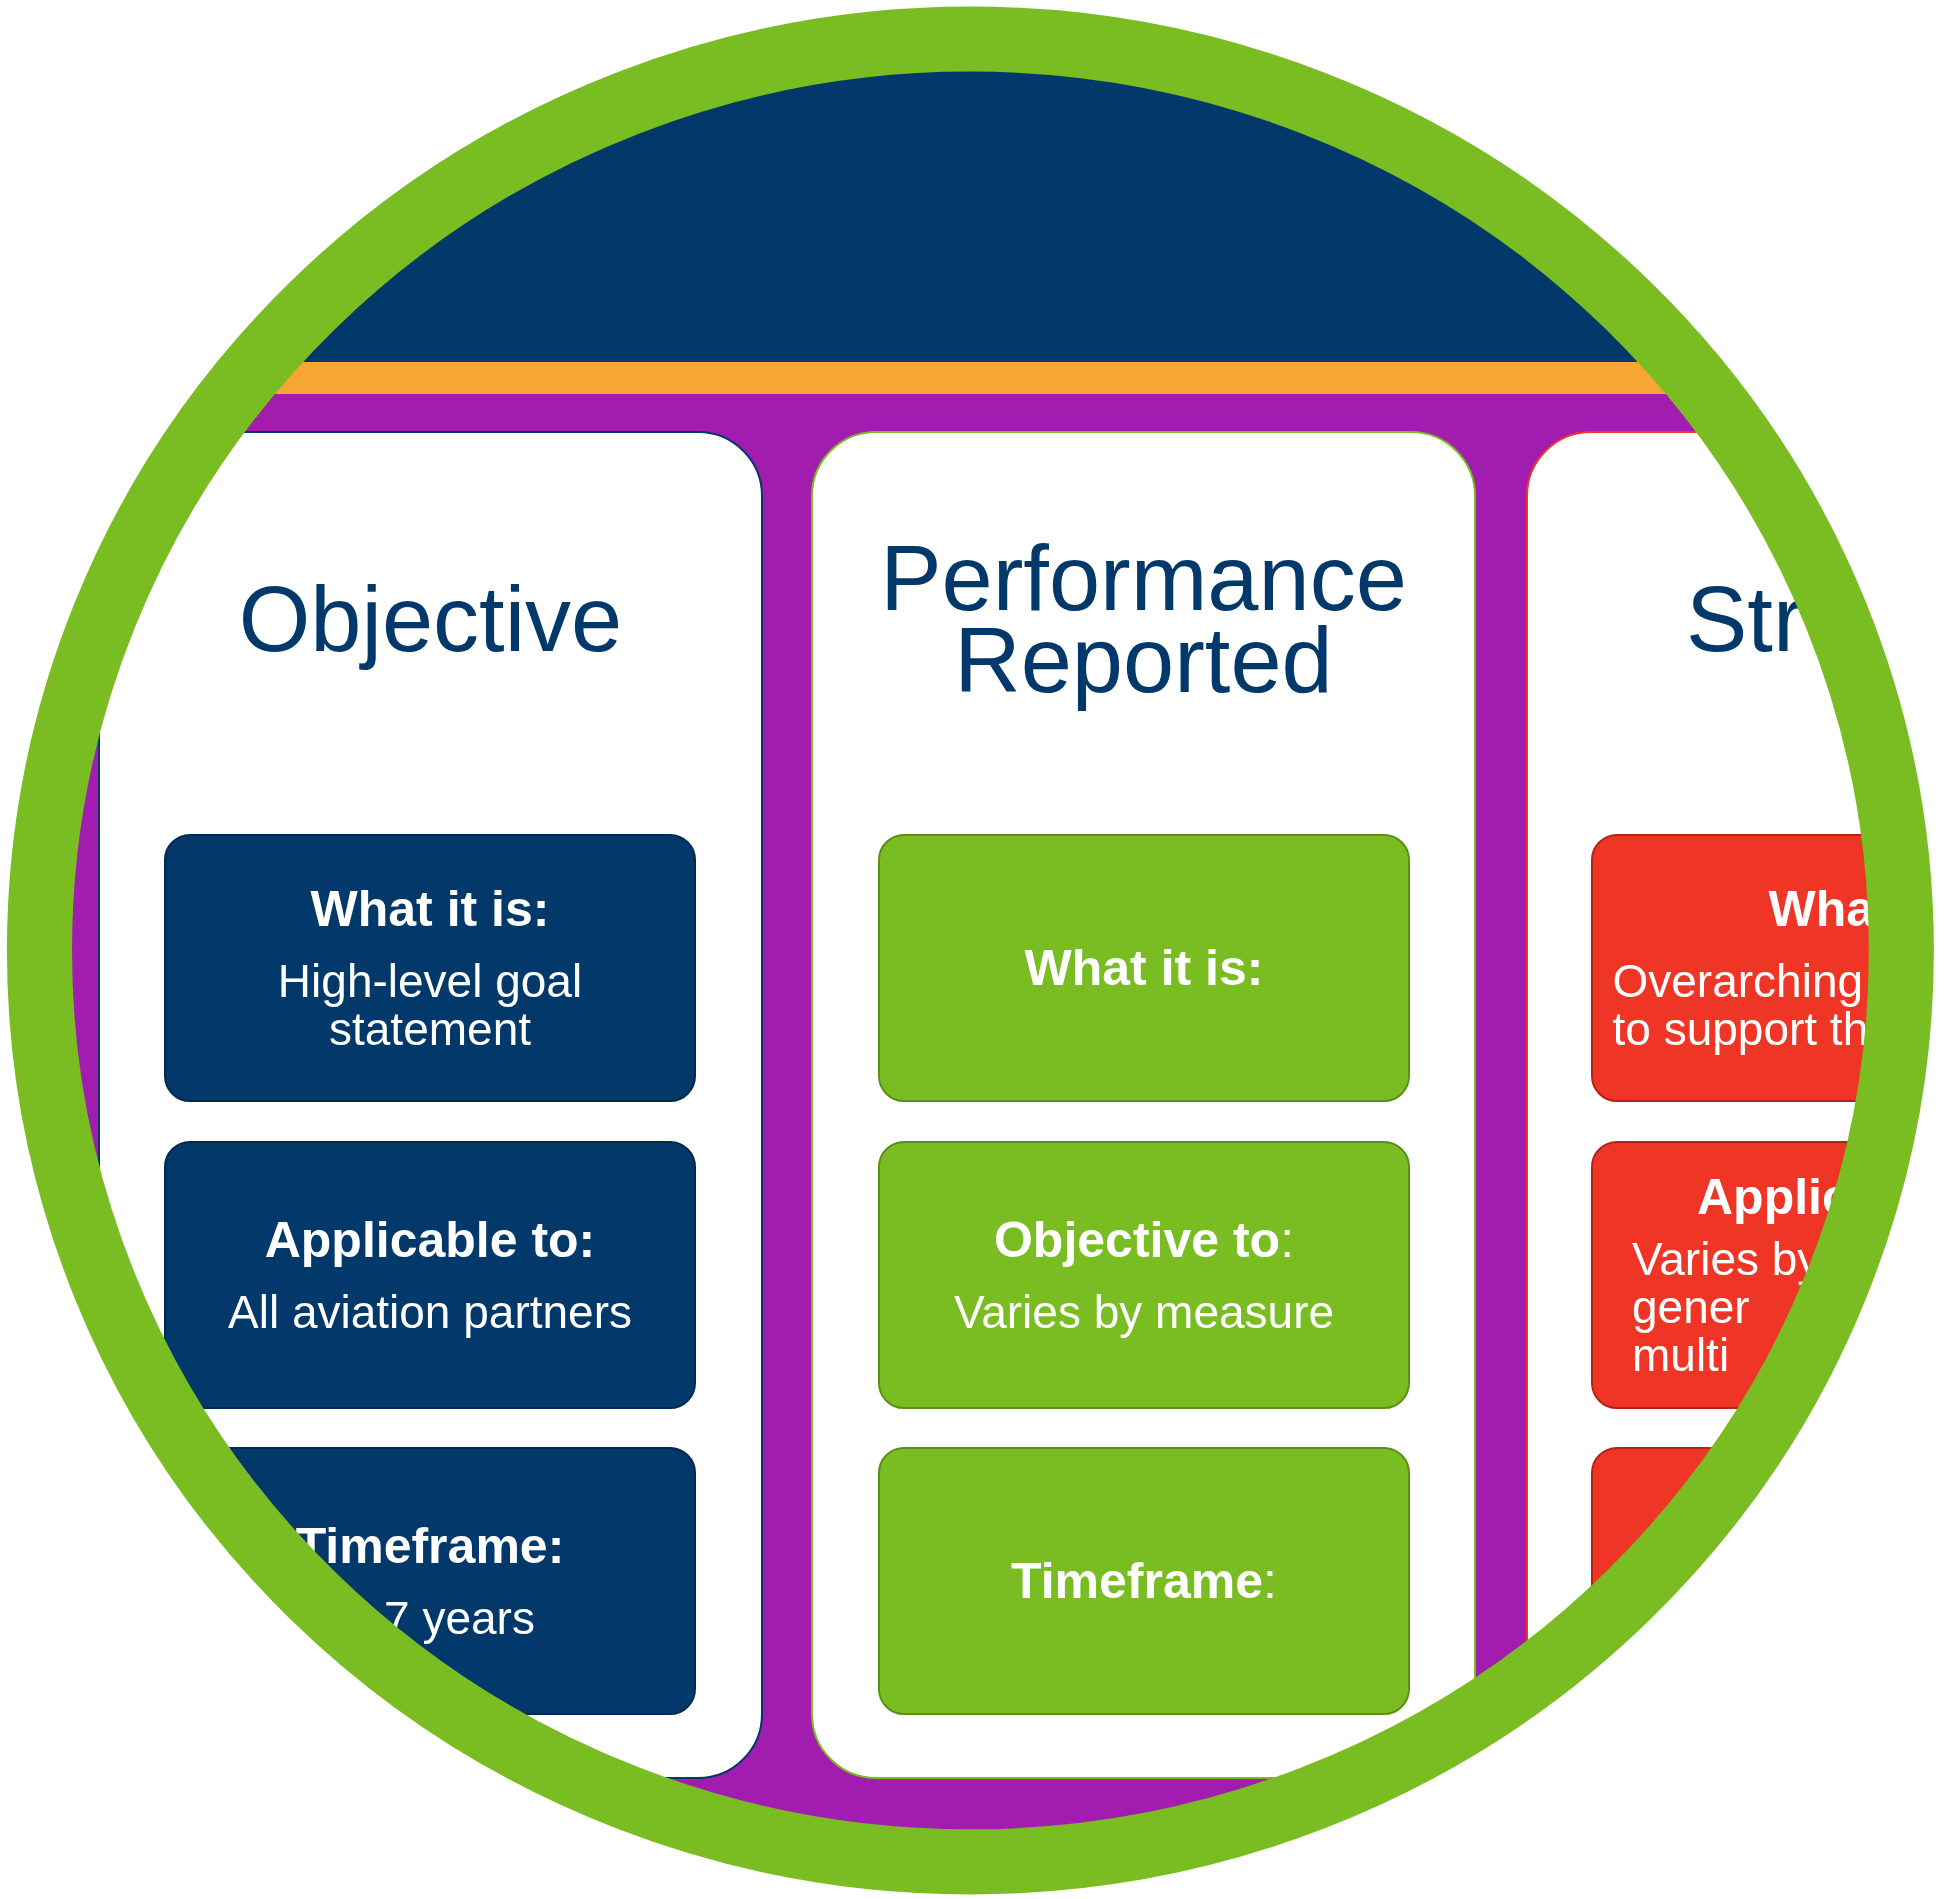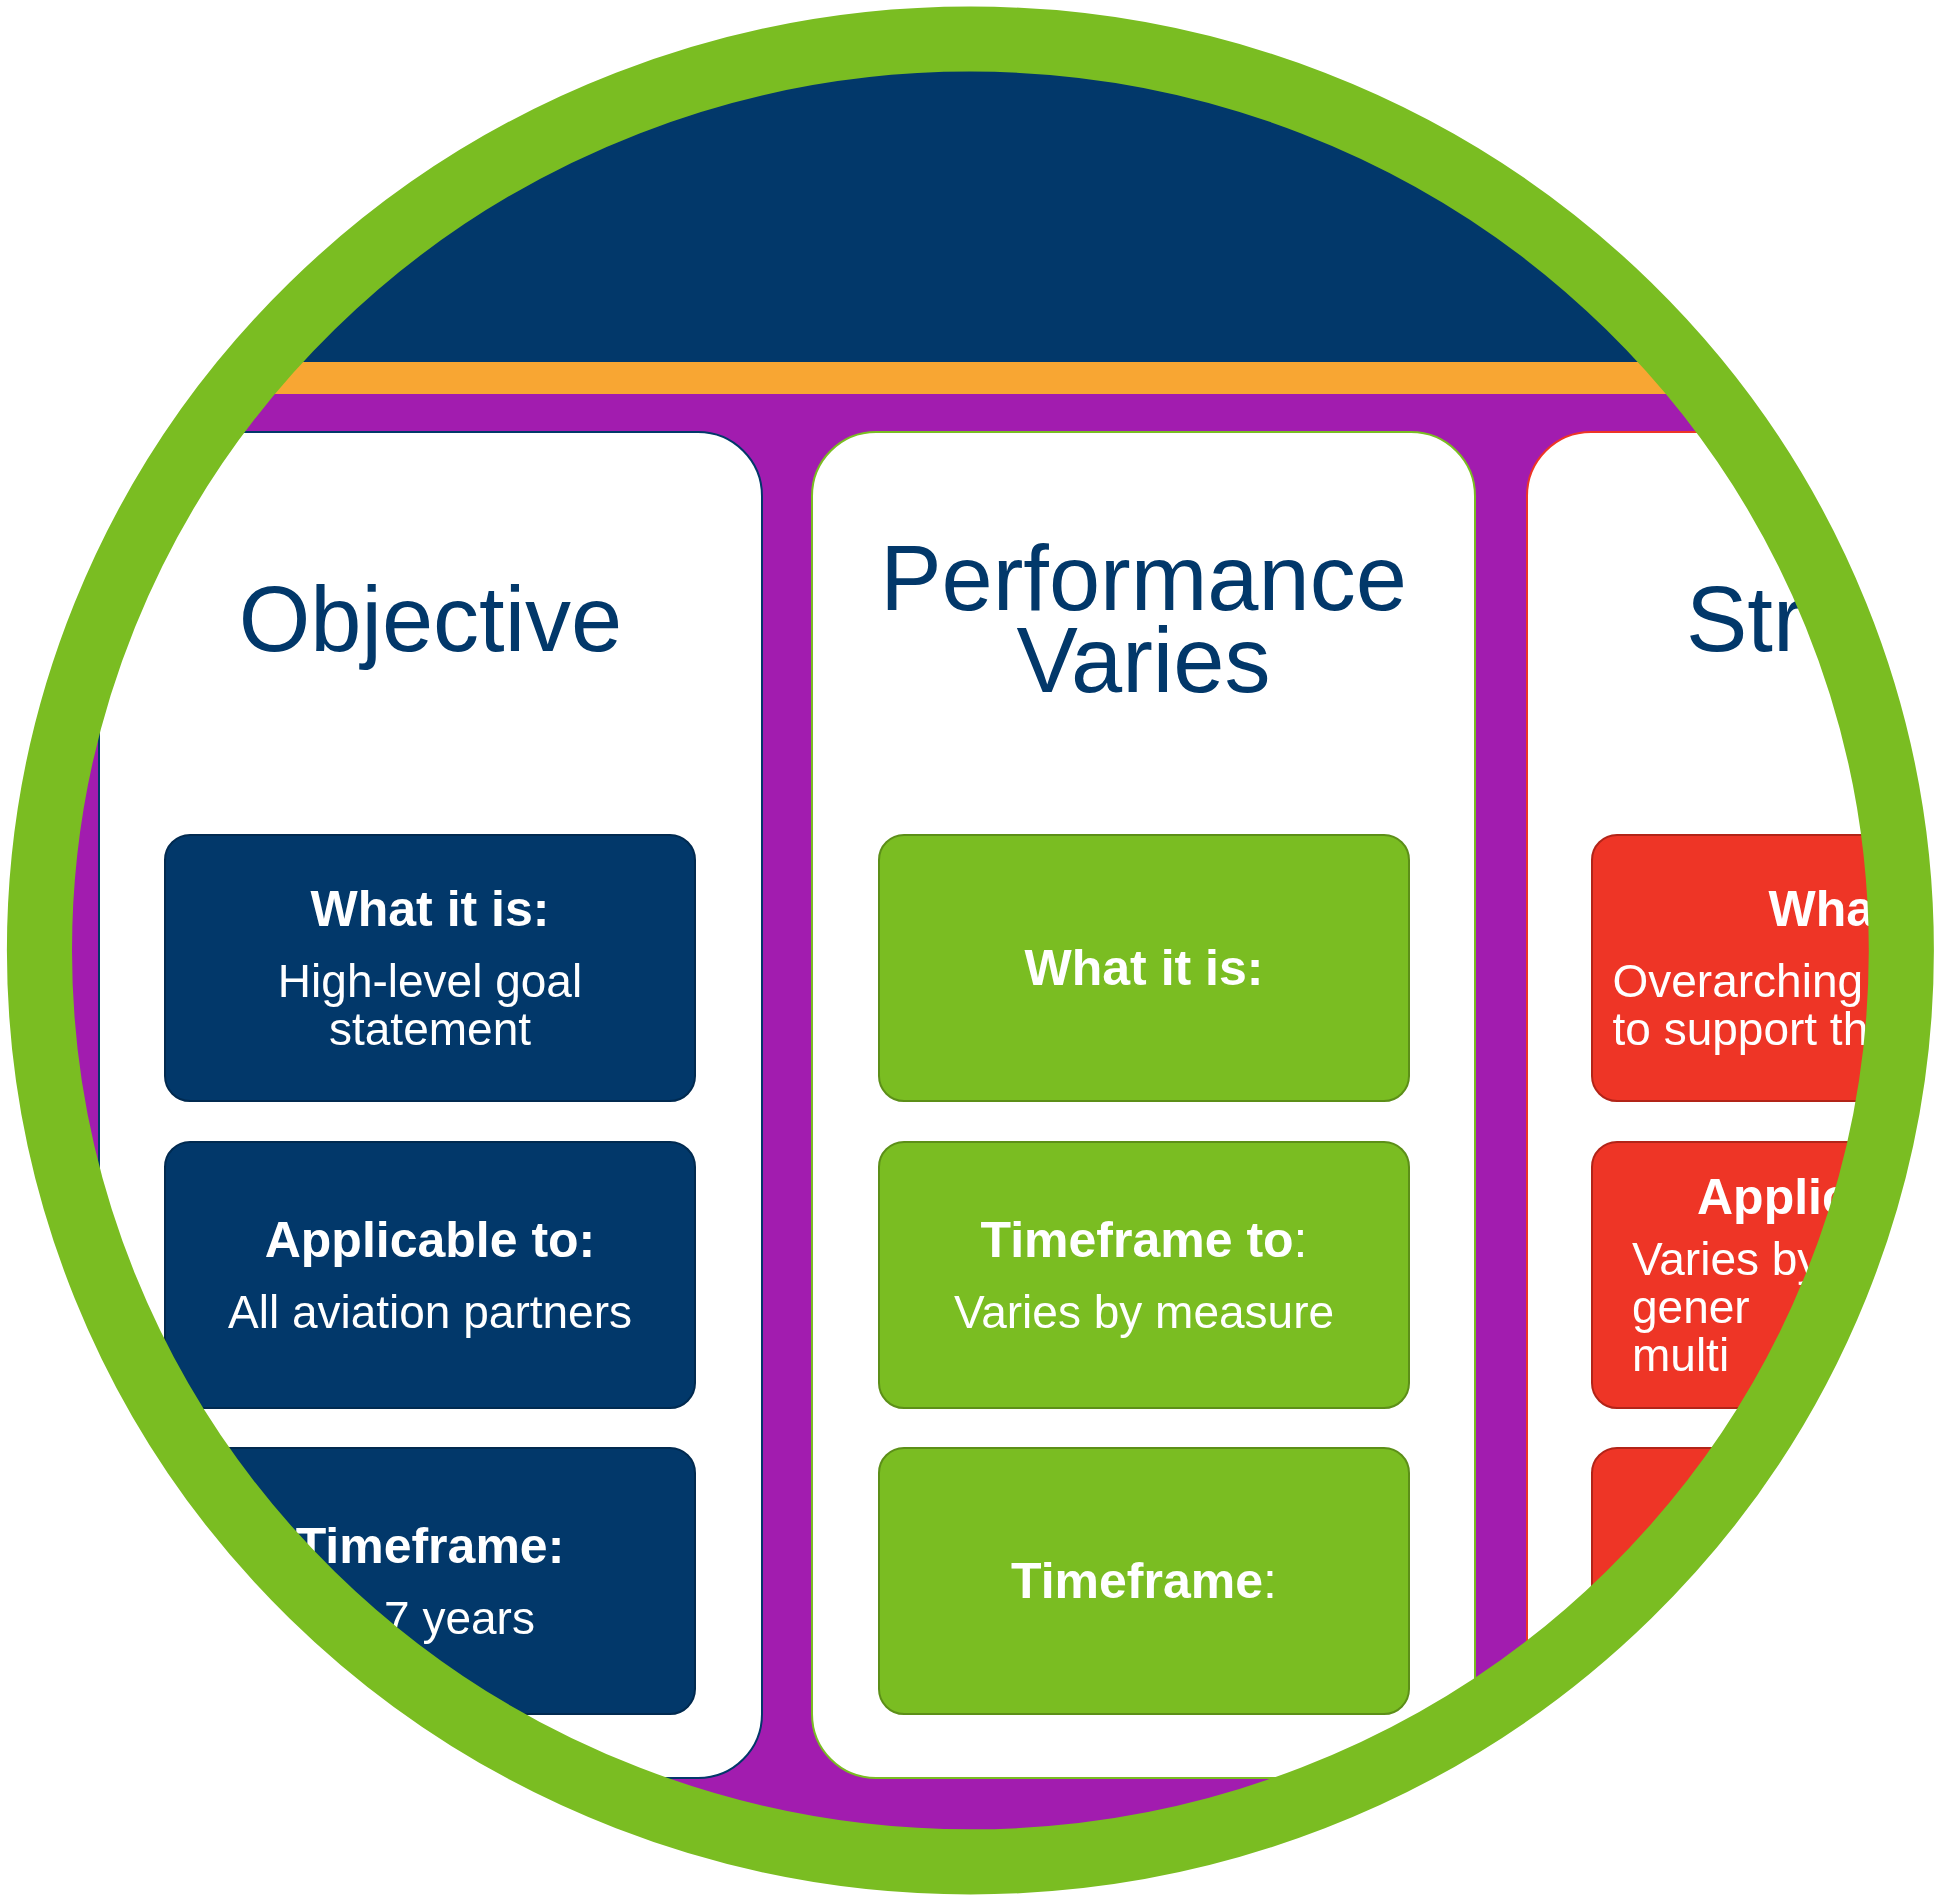--- a/index.html
+++ b/index.html
@@ -57,31 +57,31 @@
   <div class="box navy" style="left:164px;top:1447px">
     <div class="inner">
       <div class="box-heading"><span>Timeframe:</span><span class="colon"></span></div>
       <div class="box-value" style="padding-left:59px">7 years</div>
     </div>
   </div>
 
   <div class="card green">
     <div class="card-title two" style="top:104px">
       <div>Performance</div>
-      <div>Varies</div>
+      <div>Reported</div>
     </div>
   </div>
   <div class="box green" style="left:878px;top:834px">
     <div class="inner">
       <div class="box-heading"><span>What it is:</span><span class="colon"></span></div>
     </div>
   </div>
   <div class="box green" style="left:878px;top:1141px">
     <div class="inner">
-      <div class="box-heading"><span>Timeframe to</span><span class="colon">:</span></div>
+      <div class="box-heading"><span>Objective to</span><span class="colon">:</span></div>
       <div class="box-value">Varies by measure</div>
     </div>
   </div>
   <div class="box green" style="left:878px;top:1447px">
     <div class="inner">
       <div class="box-heading"><span>Timeframe</span><span class="colon">:</span></div>
     </div>
   </div>
 
   <div class="card red">

